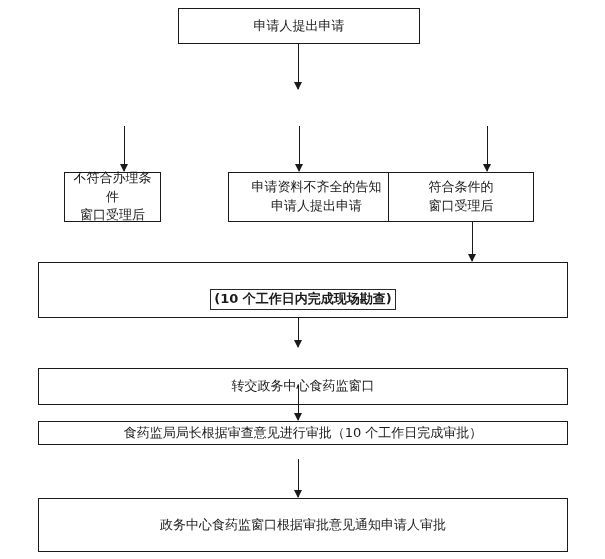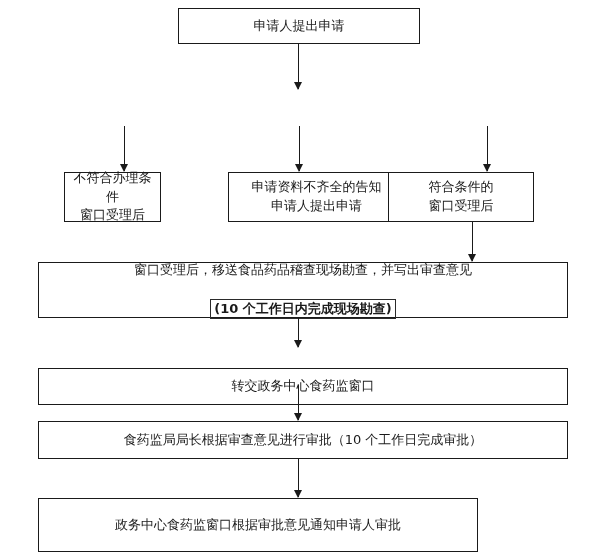--- a/index.html
+++ b/index.html
@@ -81,35 +81,34 @@
   </div>
 
   <div class="node" style="left:388px; top:172px; width:146px; height:50px;">
     <span>符合条件的</span>
     <span>窗口受理后</span>
   </div>
 
   <div class="arrow" style="left:472px; top:222px; height:39px;"></div>
 
   <div class="node" style="left:38px; top:262px; width:530px; height:56px;">
-    <span>窗口受理后，移送食品药品稽查现场勘查，并写出审查意见</span>
     <span class="boxed-line">(10 个工作日内完成现场勘查)</span>
   </div>
 
   <div class="arrow" style="left:298px; top:318px; height:29px;"></div>
 
   <div class="node" style="left:38px; top:368px; width:530px; height:37px;justify-content:center;">
     <span>转交政务中心食药监窗口</span>
   </div>
 
   <div class="arrow" style="left:298px; top:385px; height:35px;"></div>
 
-  <div class="node" style="left:38px; top:421px; width:530px; height:38px;">
+  <div class="node" style="left:38px; top:421px; width:530px; height:24px;">
     <span>食药监局局长根据审查意见进行审批（10 个工作日完成审批）</span>
   </div>
 
   <div class="arrow" style="left:298px; top:459px; height:38px;"></div>
 
-  <div class="node" style="left:38px; top:498px; width:440px; height:54px;">
+  <div class="node" style="left:38px; top:498px; width:530px; height:54px;">
     <span>政务中心食药监窗口根据审批意见通知申请人审批</span>
   </div>
 
 </div>
 
 </body></html>

